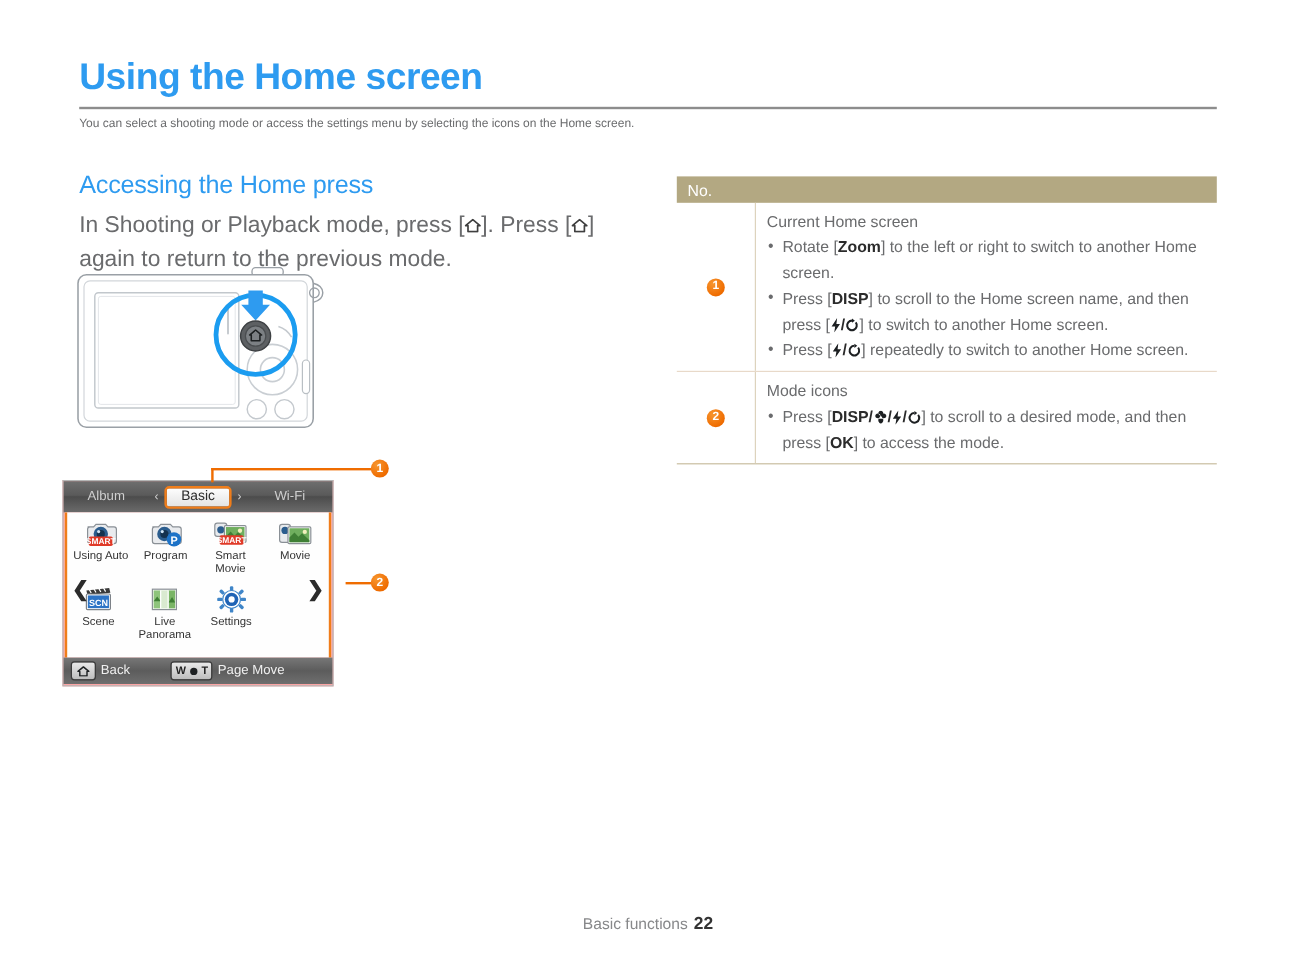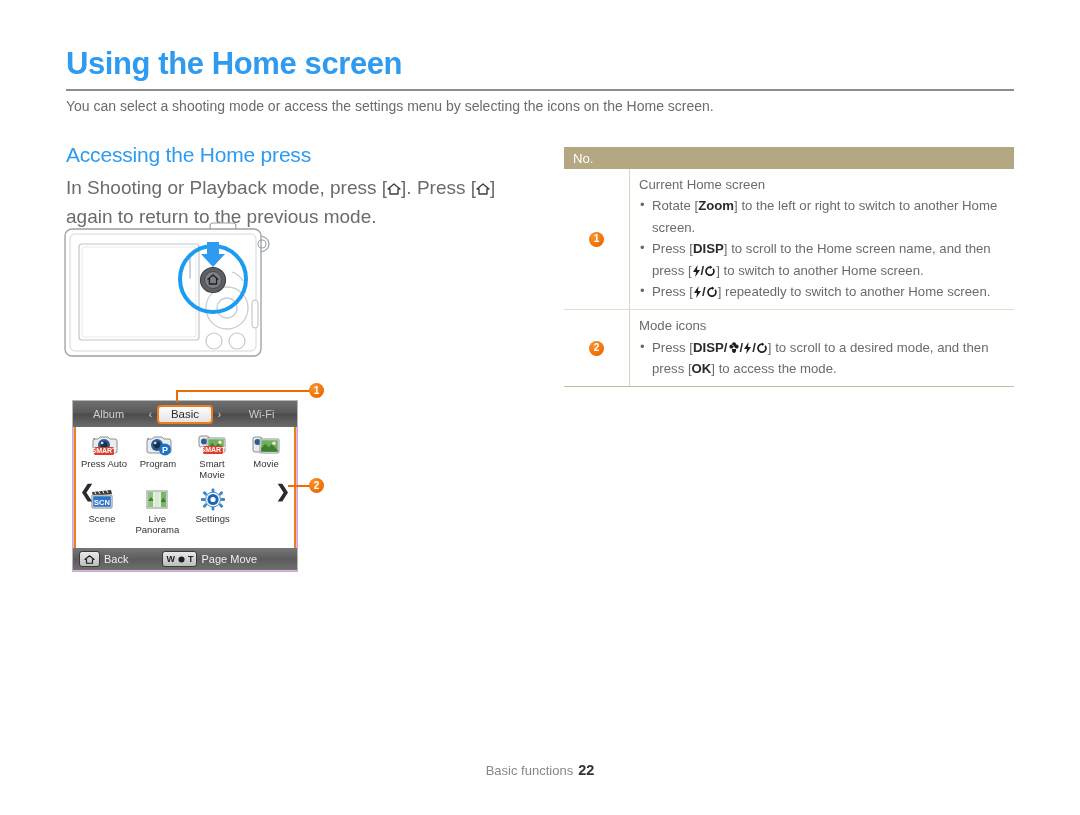--- a/index.html
+++ b/index.html
@@ -33,21 +33,21 @@
     top: 89px;
     width: 948px;
     height: 2px;
     background: #8d8d8d;
   }
   .intro-text {
     position: absolute;
     left: 66px;
     top: 96px;
     width: 950px;
-    font-size: 14px;
+    font-size: 10px;
     color: #6a6b6d;
     line-height: 1.5;
   }
   .section-title {
     position: absolute;
     left: 66px;
     top: 143px;
     font-size: 21px;
     color: #2e9bf0;
     letter-spacing: -0.2px;
@@ -75,26 +75,26 @@
     position: absolute;
     left: 62px;
     top: 222px;
     width: 260px;
     height: 150px;
   }
 
   
   .homescreen {
     position: absolute;
-    left: 72px;
+    left: 52px;
     top: 400px;
     width: 226px;
     height: 172px;
     border: 1px solid #b6b6b6;
-    background: #f0abfc;
+    background: #fca5a5;
     box-sizing: border-box;
   }
   .hs-tabbar {
     height: 26px;
     background: linear-gradient(to bottom, #6e6e6e 0%, #5a5a5a 45%, #4c4c4c 50%, #6b6b6b 100%);
     display: flex;
     align-items: center;
     position: relative;
     color: #e8e8e8;
     font-size: 11px;
@@ -380,21 +380,21 @@
         <div class="ico">
           <svg width="30" height="26" viewBox="0 0 30 26">
             <path d="M4 7 h5 l2-2 h8 l2 2 h5 a2 2 0 0 1 2 2 v10 a2 2 0 0 1 -2 2 h-20 a2 2 0 0 1 -2 -2 v-10 a2 2 0 0 1 2 -2 z" fill="#e9ebee" stroke="#8a9096" stroke-width="1"></path>
             <circle cx="15" cy="13" r="6" fill="#2b5d8e"></circle>
             <circle cx="15" cy="13" r="3.4" fill="#14324f"></circle>
             <circle cx="13.2" cy="11" r="1.3" fill="#cfe4f5"></circle>
             <rect x="5" y="15" width="20" height="8" rx="1.5" fill="#e03a28"></rect>
             <text x="15" y="21.3" font-family="'Liberation Sans',sans-serif" font-size="7" font-weight="bold" fill="#ffffff" text-anchor="middle">SMART</text>
           </svg>
         </div>
-        <span>Press Auto</span>
+        <span>Using Auto</span>
       </div>
 
       <div class="hs-cell">
         <div class="ico">
           <svg width="30" height="26" viewBox="0 0 30 26">
             <path d="M4 7 h5 l2-2 h8 l2 2 h5 a2 2 0 0 1 2 2 v10 a2 2 0 0 1 -2 2 h-20 a2 2 0 0 1 -2 -2 v-10 a2 2 0 0 1 2 -2 z" fill="#e9ebee" stroke="#8a9096" stroke-width="1"></path>
             <circle cx="14" cy="13" r="6" fill="#2b5d8e"></circle>
             <circle cx="14" cy="13" r="3.4" fill="#14324f"></circle>
             <circle cx="12.2" cy="11" r="1.3" fill="#cfe4f5"></circle>
             <circle cx="22" cy="17.5" r="6" fill="#1d73c8"></circle>

